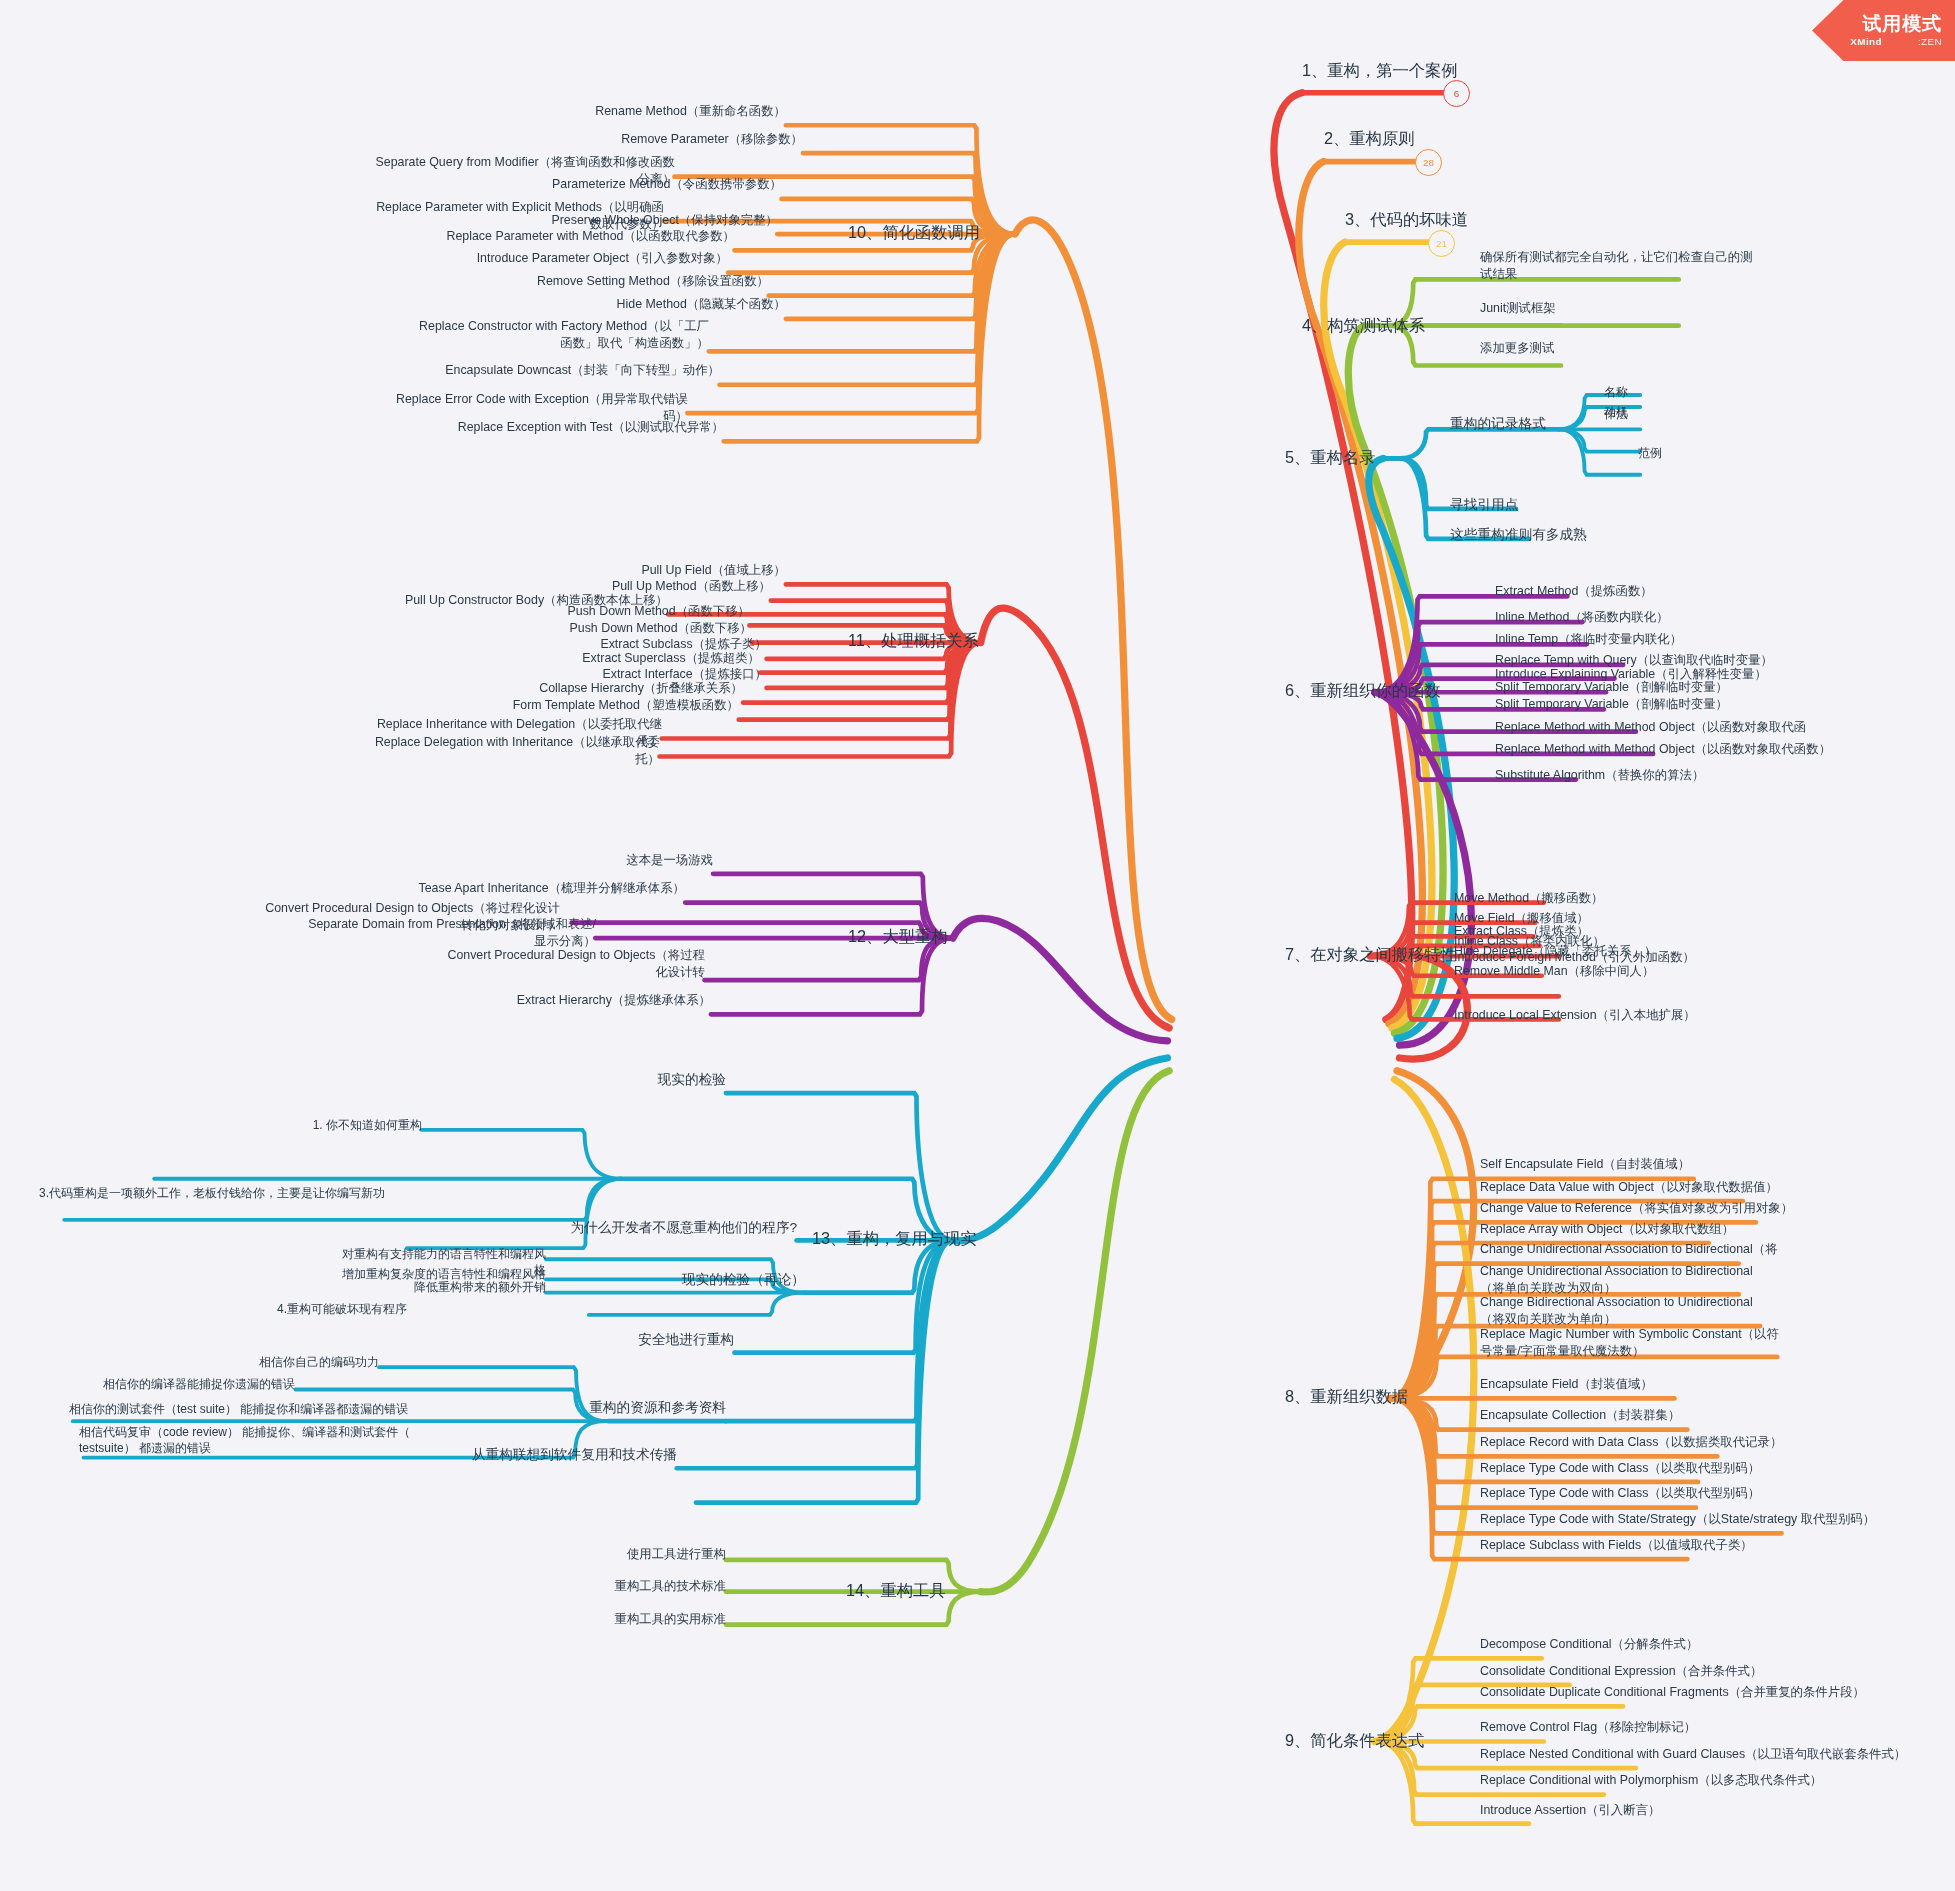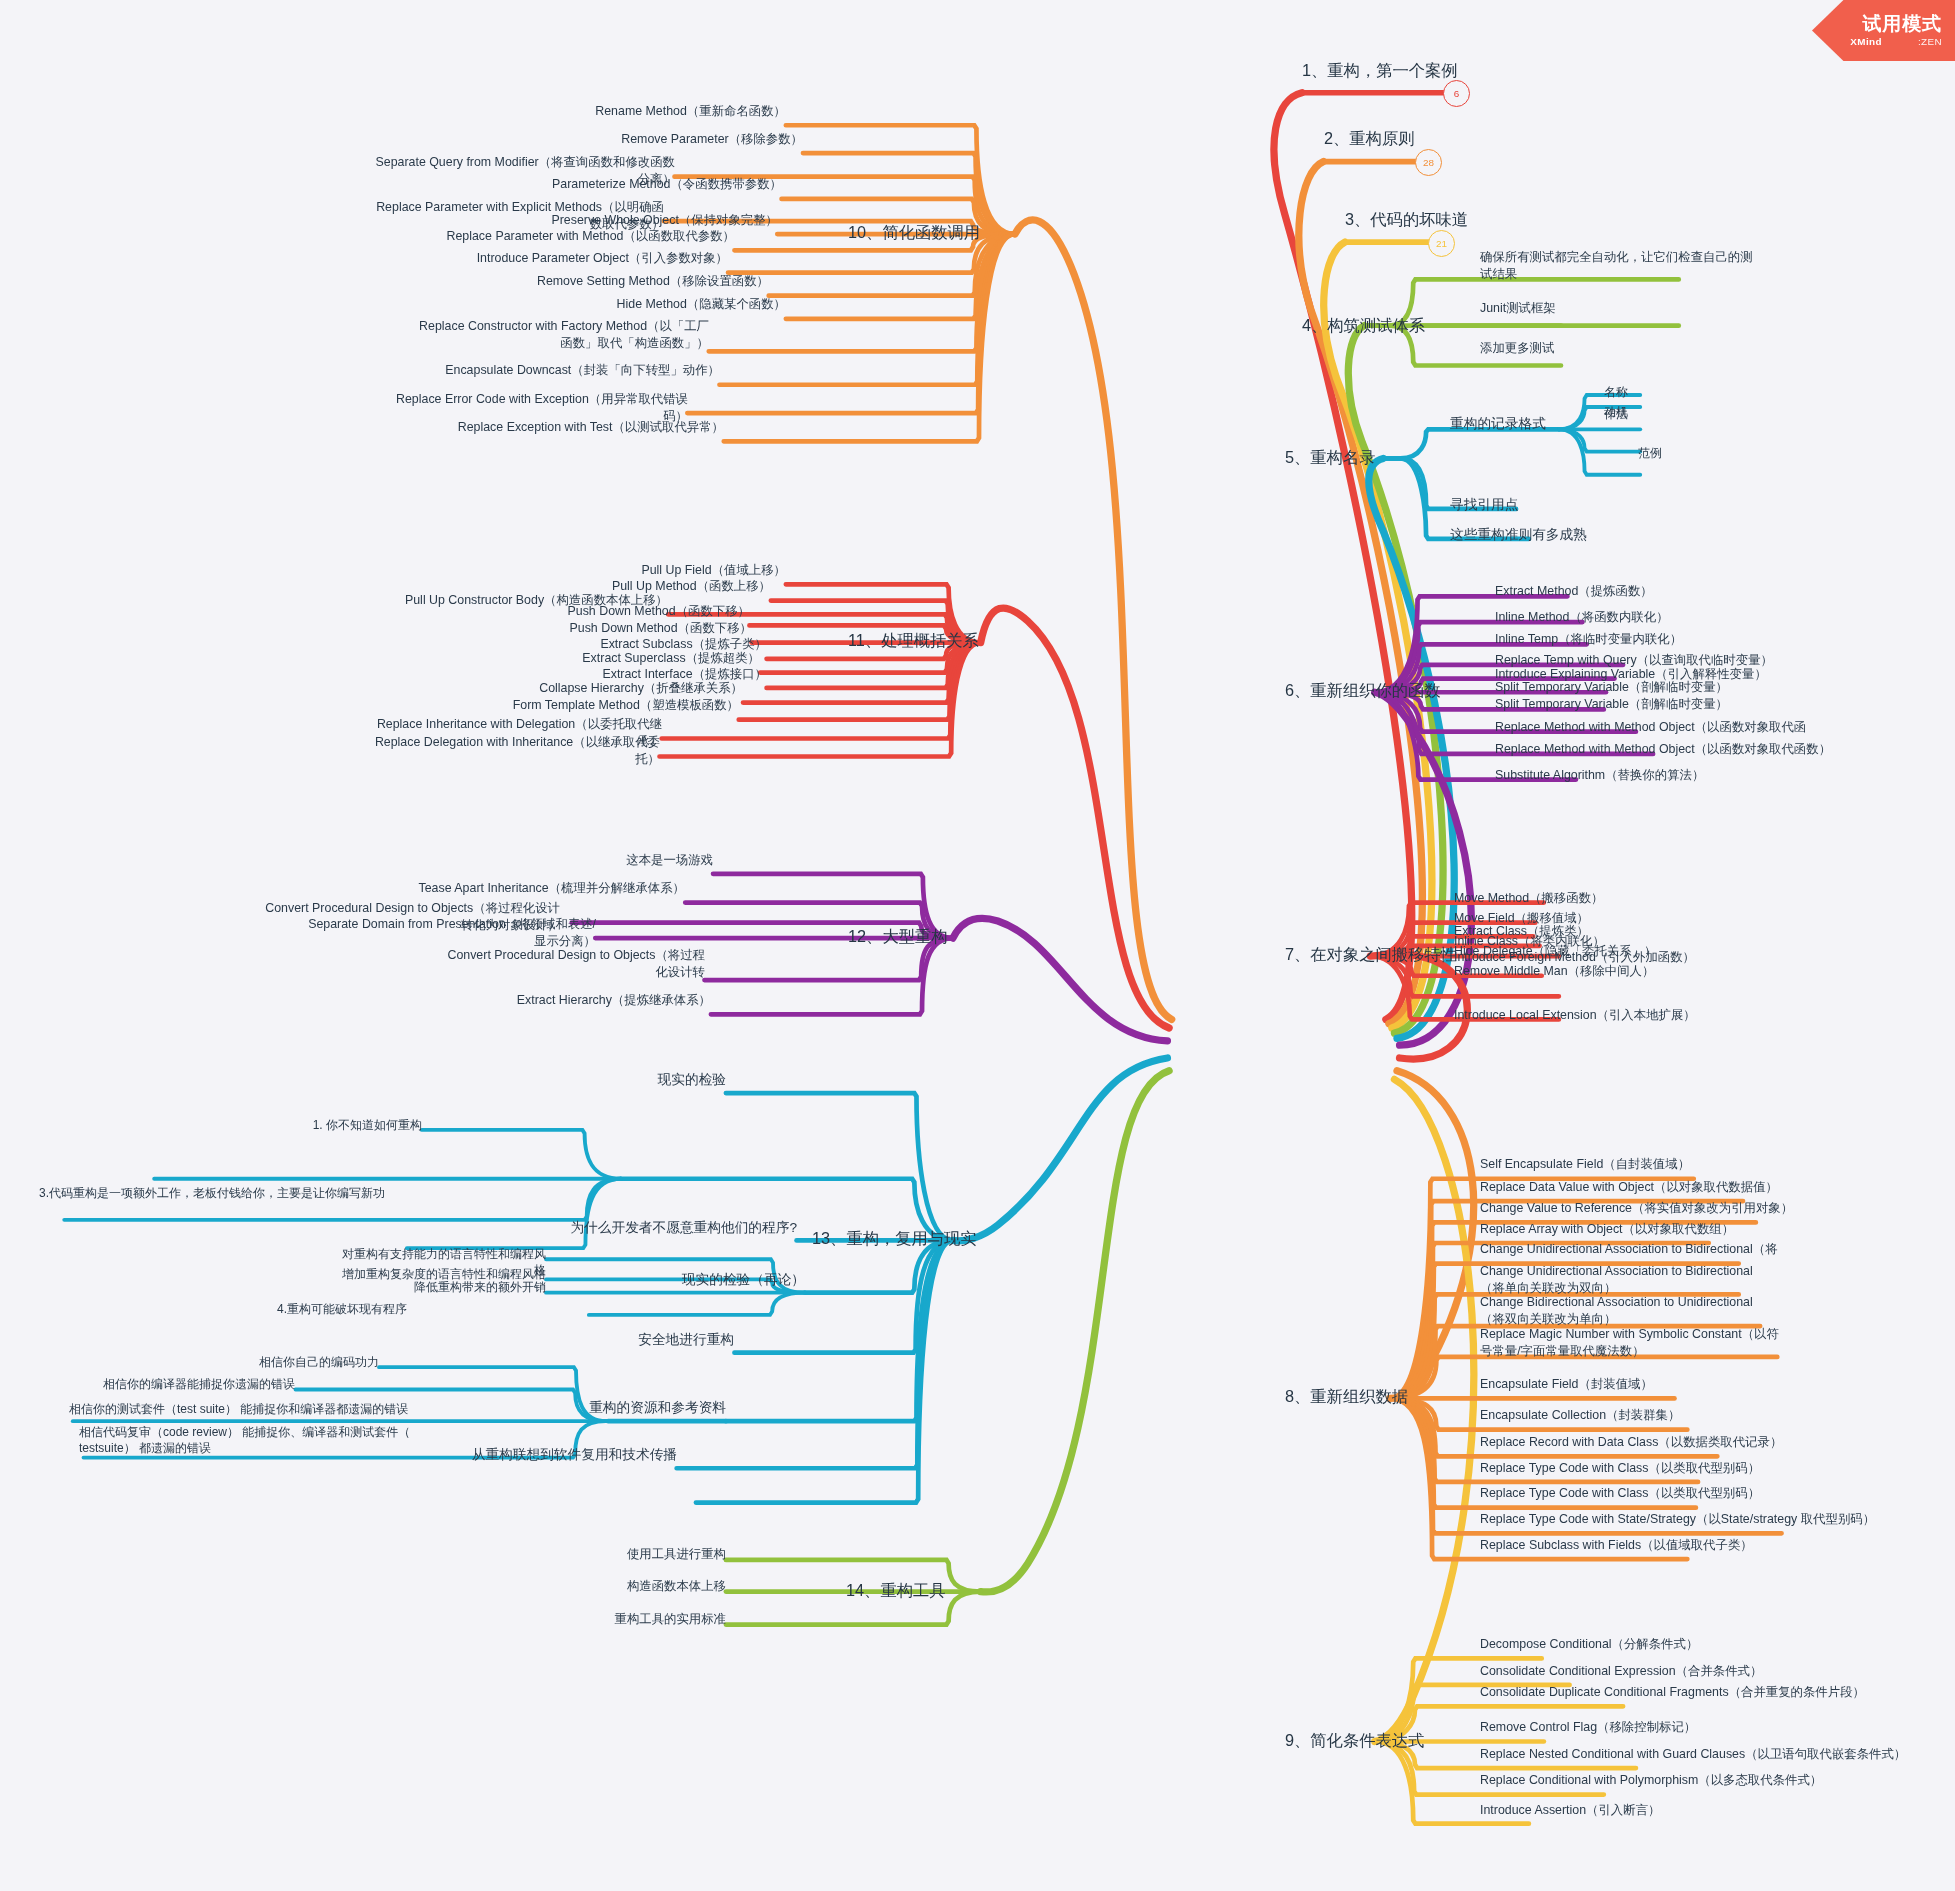--- a/index.html
+++ b/index.html
@@ -362,17 +362,17 @@
   <div class="node r tiny" style="left:332px;top:1279px;width:214px;">降低重构带来的额外开销</div>
 
   <div class="node r tiny" style="left:208px;top:1354px;width:171px;">相信你自己的编码功力</div>
   <div class="node r tiny" style="left:81px;top:1376px;width:214px;">相信你的编译器能捕捉你遗漏的错误</div>
   <div class="node l tiny" style="left:69px;top:1401px;width:377px;">相信你的测试套件（test suite） 能捕捉你和编译器都遗漏的错误</div>
   <div class="node l tiny" style="left:79px;top:1424px;width:356px;">相信代码复审（code review） 能捕捉你、编译器和测试套件（
 testsuite） 都遗漏的错误</div>
 
   <div class="node l main-title" style="left:846px;top:1580px;">14、重构工具</div>
   <div class="node r leaf" style="left:512px;top:1546px;width:214px;">使用工具进行重构</div>
-  <div class="node r leaf" style="left:512px;top:1578px;width:214px;">构造函数本体上移</div>
+  <div class="node r leaf" style="left:512px;top:1578px;width:214px;">重构工具的技术标准</div>
   <div class="node r leaf" style="left:512px;top:1611px;width:214px;">重构工具的实用标准</div>
 
 </div>
 
 
 </body></html>

